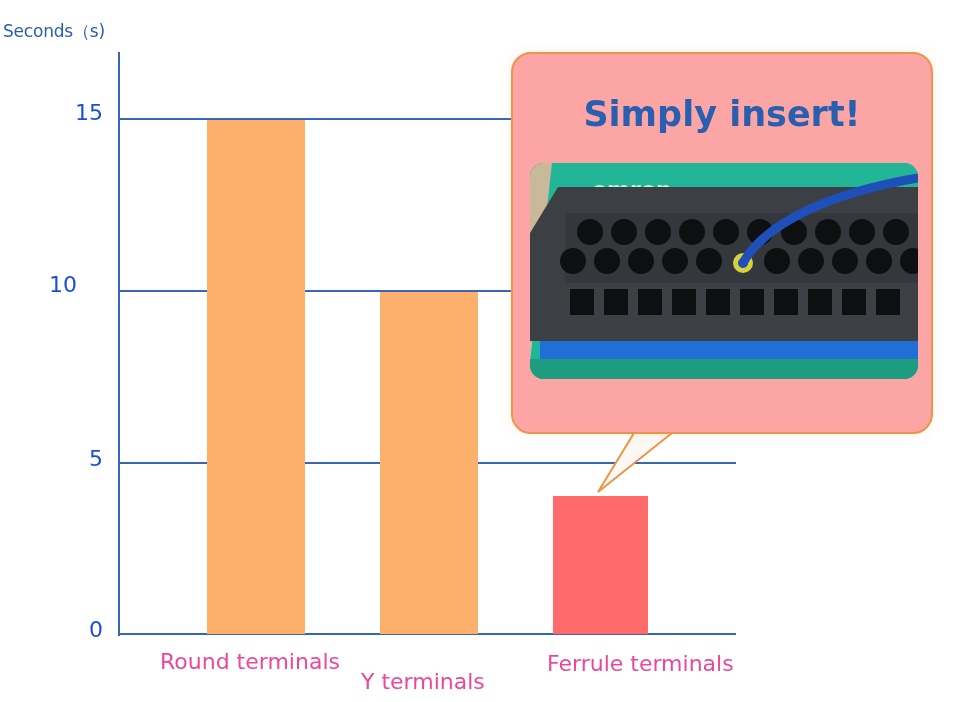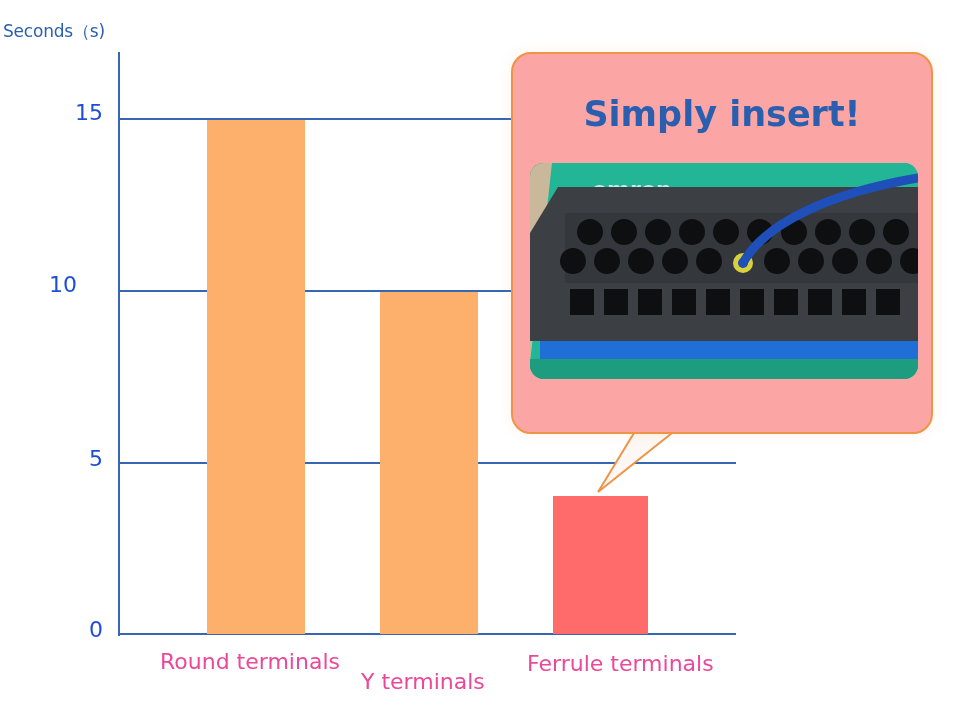--- a/index.html
+++ b/index.html
@@ -37,21 +37,21 @@
   <div class="tick" style="left:23px; top:272px;text-align:center;">10</div>
   <div class="tick" style="left:23px; top:446px;">5</div>
   <div class="tick" style="left:23px; top:617px;">0</div>
 
   <div class="bar" style="left:207px; top:120px; width:98px; height:514px; background:#fdb06b;"></div>
   <div class="bar" style="left:380px; top:292px; width:98px; height:342px; background:#fdb06b;"></div>
   <div class="bar" style="left:553px; top:496px; width:95px; height:138px; background:#ff6a6a;"></div>
 
   <div class="xcat" style="left:160px; top:649px;">Round terminals</div>
   <div class="xcat" style="left:361px; top:669px;">Y terminals</div>
-  <div class="xcat" style="left:527px; top:651px;">Ferrule terminals</div>
+  <div class="xcat" style="left:547px; top:651px;">Ferrule terminals</div>
 </div>
 
 <svg class="tail" viewBox="0 0 953 702">
   <polygon points="634,432 598,492 672,432" fill="#fdf8f4" stroke="none"></polygon>
   <polyline points="634,433 598,492 672,433" fill="none" stroke="#ee9446" stroke-width="2"></polyline>
 </svg>
 
 <div class="bubble">
   <div class="bubble-title">Simply insert!</div>
   <div class="photo">

